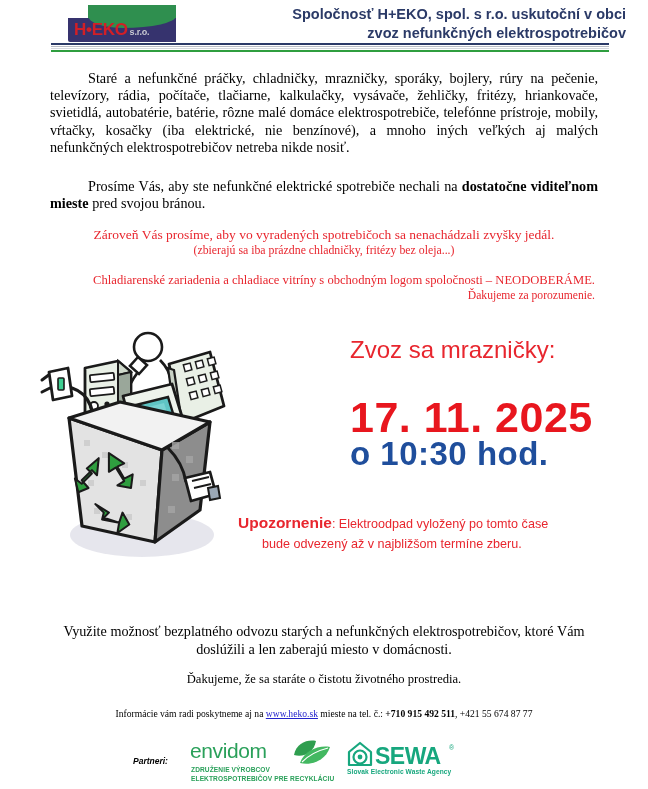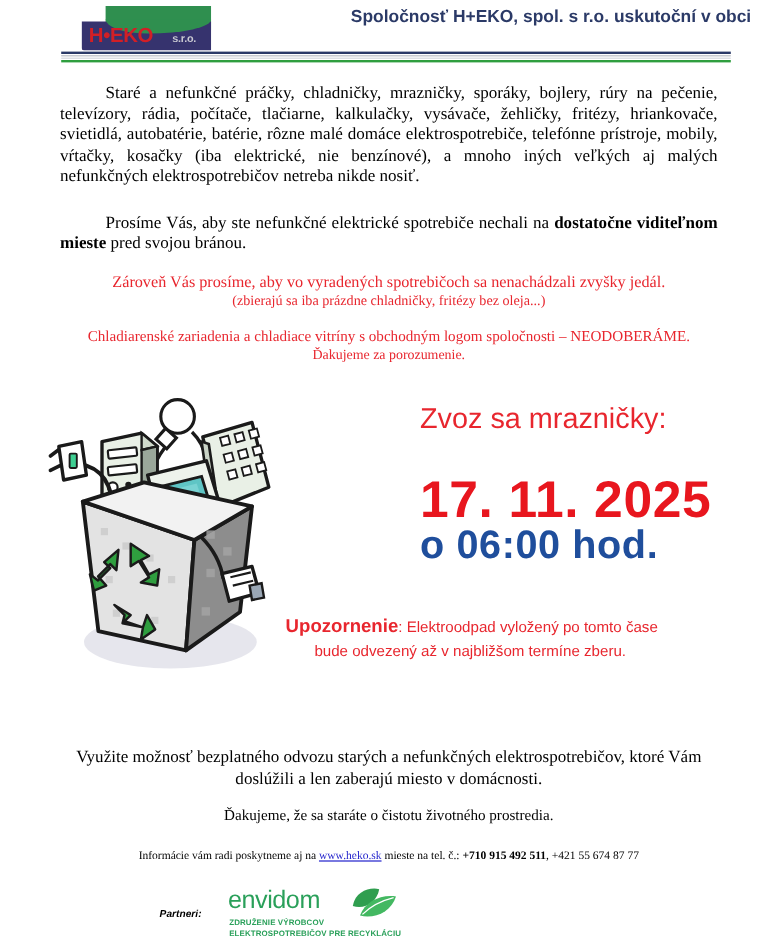--- a/index.html
+++ b/index.html
@@ -62,21 +62,21 @@
     font-weight: bold;
     font-size: 17px;
     color: #d21f26;
     letter-spacing: -0.3px;
     white-space: nowrap;
   }
   .logo-text .sro {
     font-size: 9px;
     color: #c9c9d2;
     letter-spacing: -0.2px;
-    margin-left: 16px;
+    margin-left: 2px;
   }
 
   .header-title {
     position: absolute;
     left: 186px;
     top: 5px;
     width: 440px;
     text-align: right;
     font-family: "Liberation Sans", sans-serif;
     font-size: 14.5px;
@@ -138,24 +138,24 @@
     top: 227px;
     width: 568px;
     text-align: center;
     color: #e8262e;
   }
   .red-block-1 .r-line1 { font-size: 13.5px; line-height: 16px; }
   .red-block-1 .r-line2 { font-size: 11.8px; line-height: 15px; }
 
   .red-block-2 {
     position: absolute;
-    left: 40px;
+    left: 27px;
     top: 272px;
     width: 568px;
-    text-align: center;
+    text-align: right;
     color: #e8262e;
   }
   .red-block-2 .r-line1 { font-size: 12.6px; line-height: 16px; }
   .red-block-2 .r-line2 { font-size: 11.6px; line-height: 15px; }
 
   
   .illus {
     position: absolute;
     left: 22px;
     top: 330px;
@@ -338,20 +338,21 @@
 
   <div class="logo">
     <div class="logo-green"></div>
     <div class="logo-navy"></div>
     <div class="logo-curve"></div>
     <div class="logo-text"><span>H•EKO</span><span class="sro">s.r.o.</span></div>
   </div>
 
   <div class="header-title">
     <div>Spoločnosť H+EKO, spol. s r.o. uskutoční v obci</div>
+    <div>zvoz nefunkčných elektrospotrebičov</div>
   </div>
 
   <div class="divider">
     <div class="l-navy"></div>
     <div class="l-gray"></div>
     <div class="l-gray2"></div>
     <div class="l-green"></div>
   </div>
 </div>
 
@@ -464,21 +465,21 @@
     <path d="M146 118 C156 128, 162 140, 164 152" fill="none" stroke="#1a1a1a" stroke-width="3"></path>
     <path d="M163 148 L188 142 L194 164 L169 171 Z" fill="#ffffff" stroke="#1a1a1a" stroke-width="2.8" stroke-linejoin="round"></path>
     <path d="M170 151 L187 147 M172 158 L189 154" stroke="#1a1a1a" stroke-width="1.8"></path>
     <path d="M186 158 L196 156 L198 168 L188 170 Z" fill="#9aa7b5" stroke="#1a1a1a" stroke-width="2"></path>
   </g>
 </svg>
 </div>
 
 <div class="zvoz-label">Zvoz sa mrazničky:</div>
 <div class="zvoz-date">17. 11. 2025</div>
-<div class="zvoz-time">o 06:00 hod.</div>
+<div class="zvoz-time">o 10:30 hod.</div>
 
 <div class="warn">
   <span class="warn-title">Upozornenie</span><span>: Elektroodpad vyložený po tomto čase</span>
   <span class="warn-l2">bude odvezený až v najbližšom termíne zberu.</span>
 </div>
 
 <div class="foot-1">Využite možnosť bezplatného odvozu starých a nefunkčných elektrospotrebičov, ktoré Vám doslúžili a len zaberajú miesto v domácnosti.</div>
 <div class="foot-2">Ďakujeme, že sa staráte o čistotu životného prostredia.</div>
 
 <div class="contact"><span>Informácie vám radi poskytneme aj na </span><a href="#">www.heko.sk</a><span> mieste na tel. č.: </span><b>+710 915 492 511</b><span>, +421 55 674 87 77</span></div>
@@ -494,13 +495,25 @@
         <path d="M10 24 C14 12, 28 6, 40 8 C36 21, 22 27, 10 24 Z" fill="#43b861"></path>
         <path d="M12 23 C20 15, 30 11, 38 9" fill="none" stroke="#ffffff" stroke-width="1.1"></path>
       </svg>
     </div>
     <div class="envidom-sub">
       <div>ZDRUŽENIE VÝROBCOV</div>
       <div>ELEKTROSPOTREBIČOV PRE RECYKLÁCIU</div>
     </div>
   </div>
 
+  <div class="sewa">
+    <div class="sewa-icon">
+      <svg width="28" height="26" viewBox="0 0 28 26" xmlns="http://www.w3.org/2000/svg">
+        <path d="M14 2 L25 11 L25 24 L3 24 L3 11 Z" fill="none" stroke="#17a77e" stroke-width="2.2" stroke-linejoin="round"></path>
+        <circle cx="14" cy="16" r="6.5" fill="none" stroke="#17a77e" stroke-width="2.2"></circle>
+        <circle cx="14" cy="16" r="2.4" fill="#17a77e"></circle>
+      </svg>
+    </div>
+    <div class="sewa-word">SEWA</div>
+    <div class="sewa-reg">®</div>
+    <div class="sewa-sub">Slovak Electronic Waste Agency</div>
+  </div>
 </div>
 
 </body></html>

